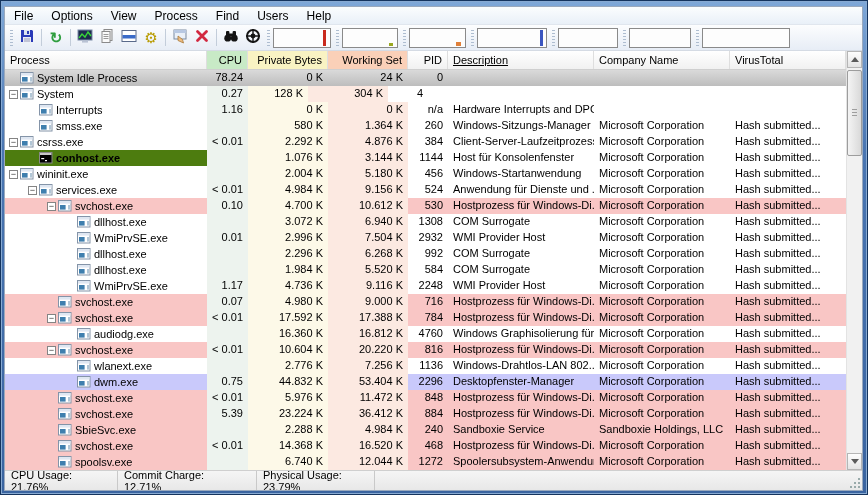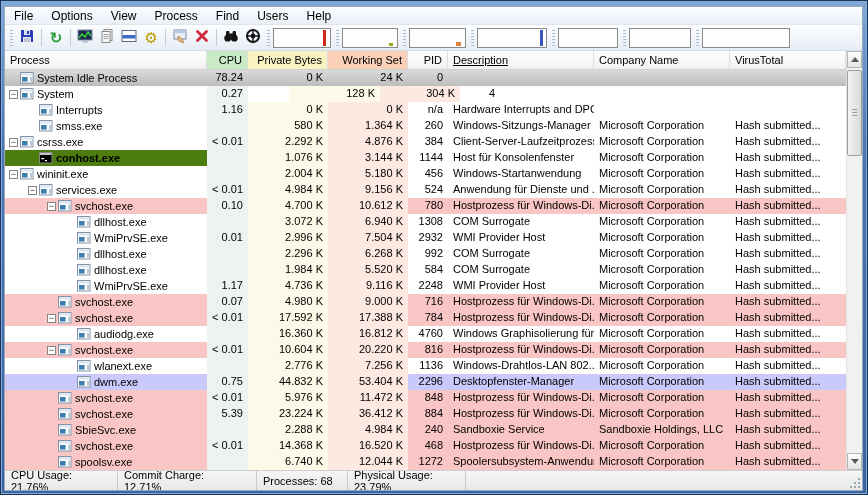--- a/index.html
+++ b/index.html
@@ -233,21 +233,21 @@
                 <span class="exp">−</span>
                 <span class="picon"><svg viewBox="0 0 14 14" width="14" height="14">
                     <rect x="0.5" y="1.5" width="12.5" height="10.5" fill="#ffffff" stroke="#8494a8"></rect>
                     <rect x="1" y="2" width="11.5" height="2.6" fill="#dfe7f2"></rect>
                     <rect x="2" y="6" width="5.6" height="4.6" fill="#3f7fae"></rect>
                     <rect x="10.2" y="6" width="1.6" height="4.6" fill="#9fb8cc"></rect>
                   </svg></span>
                 <span class="plabel">System</span>
               </div>
               <div class="cell r" style="width: 41px; background: rgb(237, 243, 238);">0.27</div>
-              <div class="cell r" style="width: 91px; background: rgb(253, 249, 232); margin-left: 41px;">128 K</div>
+              <div class="cell r" style="width: 60px; background: rgb(253, 249, 232);">128 K</div>
               <div class="cell r" style="width: 80px; background: rgb(252, 233, 225);">304 K</div>
               <div class="cell r" style="width: 40px; background: rgb(255, 255, 255);">4</div>
               <div class="cell" style="width: 146px; background: rgb(255, 255, 255);"></div>
               <div class="cell" style="width: 136px; background: rgb(255, 255, 255);"></div>
               <div class="cell" style="width: 116px; background: rgb(255, 255, 255);"></div>
             </div>
             <div class="prow">
               <div class="cell namecell" style="width: 202px; background: rgb(255, 255, 255);">
                 <span style="display: inline-block; flex: 0 0 23px;"></span>
                 <span class="expspace"></span>
@@ -375,21 +375,21 @@
                     <rect x="0.5" y="1.5" width="12.5" height="10.5" fill="#ffffff" stroke="#8494a8"></rect>
                     <rect x="1" y="2" width="11.5" height="2.6" fill="#dfe7f2"></rect>
                     <rect x="2" y="6" width="5.6" height="4.6" fill="#3f7fae"></rect>
                     <rect x="10.2" y="6" width="1.6" height="4.6" fill="#9fb8cc"></rect>
                   </svg></span>
                 <span class="plabel">svchost.exe</span>
               </div>
               <div class="cell r" style="width: 41px; background: rgb(237, 243, 238);">0.10</div>
               <div class="cell r" style="width: 80px; background: rgb(253, 249, 232);">4.700 K</div>
               <div class="cell r" style="width: 80px; background: rgb(252, 233, 225);">10.612 K</div>
-              <div class="cell r" style="width: 40px; background: rgb(249, 198, 197);">780</div>
+              <div class="cell r" style="width: 40px; background: rgb(249, 198, 197);">530</div>
               <div class="cell" style="width: 146px; background: rgb(249, 198, 197);">Hostprozess für Windows-Di...</div>
               <div class="cell" style="width: 136px; background: rgb(249, 198, 197);">Microsoft Corporation</div>
               <div class="cell" style="width: 116px; background: rgb(249, 198, 197);">Hash submitted...</div>
             </div>
             <div class="prow">
               <div class="cell namecell" style="width: 202px; background: rgb(255, 255, 255);">
                 <span style="display: inline-block; flex: 0 0 61px;"></span>
                 <span class="expspace"></span>
                 <span class="picon"><svg viewBox="0 0 14 14" width="14" height="14">
                     <rect x="0.5" y="1.5" width="12.5" height="10.5" fill="#ffffff" stroke="#8494a8"></rect>
@@ -721,23 +721,20 @@
           </div>
       </div>
     </div>
     <div class="statusbar" id="statusbar">
         <div class="sitem" style="width: 113px;">
           <span>CPU Usage: 21.76%</span>
         </div>
         <div class="sitem" style="width: 139px;">
           <span>Commit Charge: 12.71%</span>
         </div>
-        <div class="sitem" style="width: 91px;">
-          <span>Processes: 68</span>
-        </div>
         <div class="sitem" style="width: 118px;">
           <span>Physical Usage: 23.79%</span>
         </div>
         <div class="sfill"></div>
         <div class="rgrip"></div>
       </div>
   </div>
 </div>
 
 </body></html>

